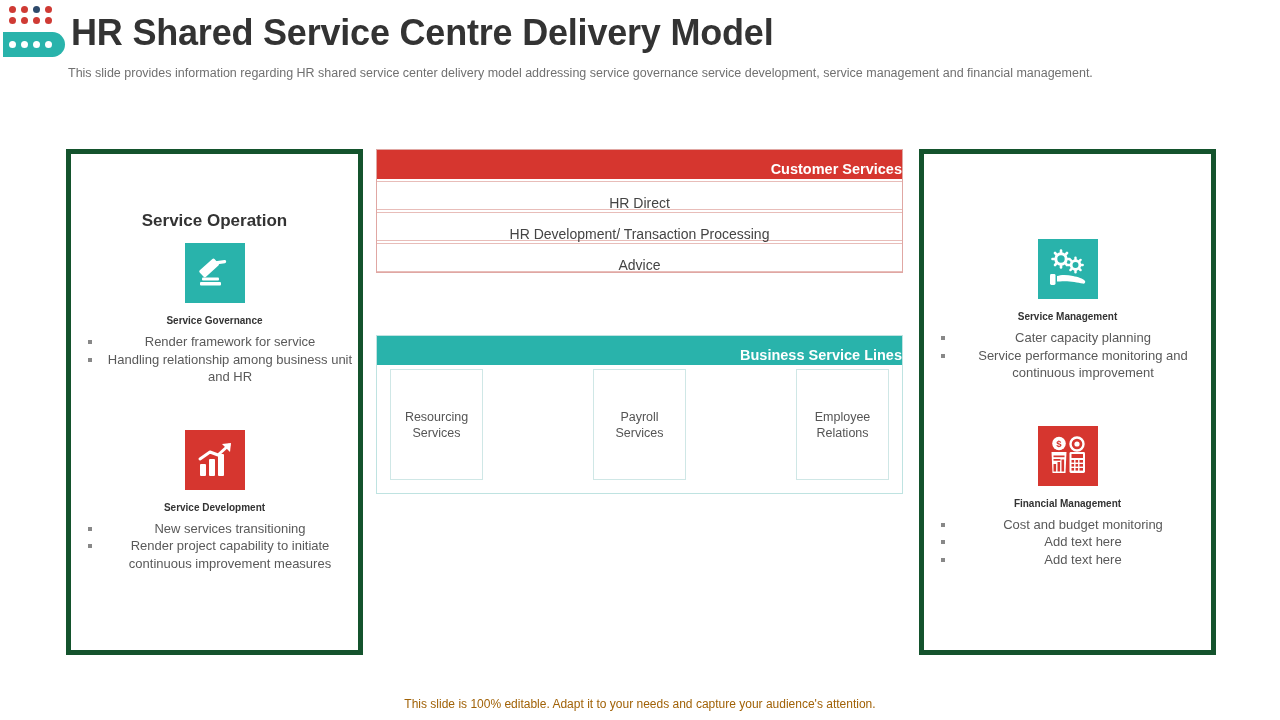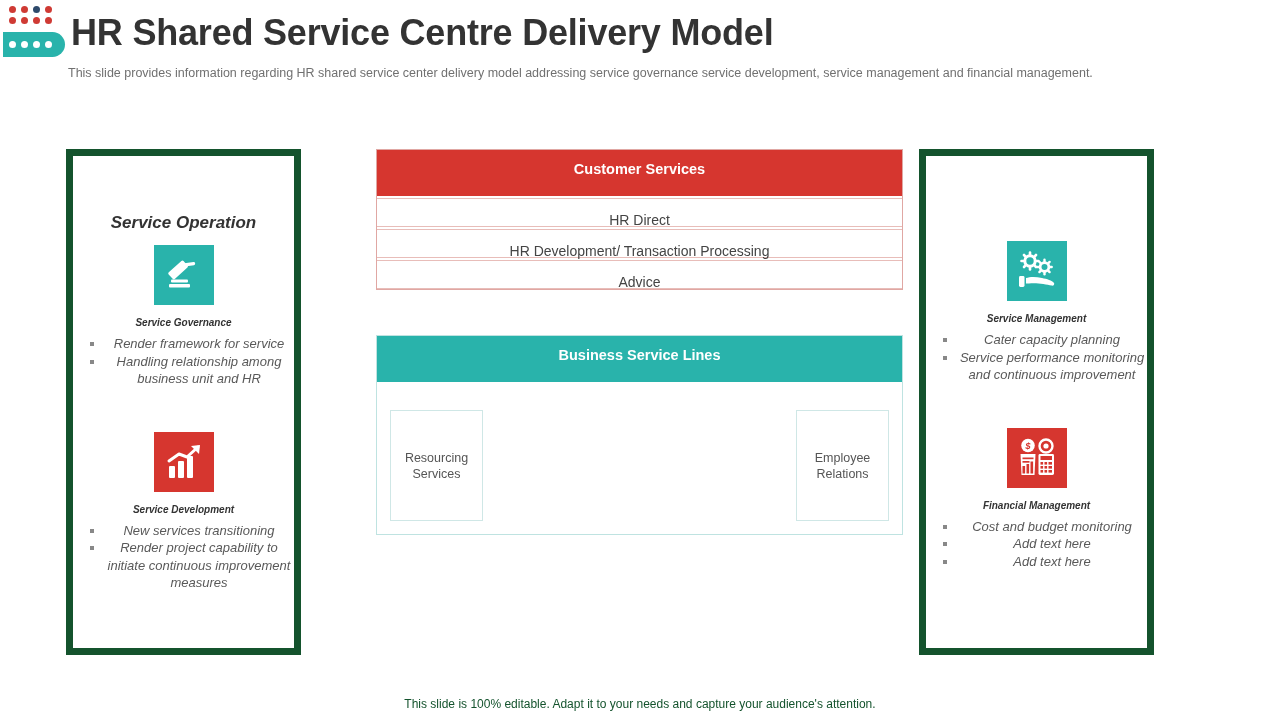--- a/index.html
+++ b/index.html
@@ -88,25 +88,24 @@
     width: 1070px;
     font-size: 12.5px;
     line-height: 15px;
     color: #707070;
   }
 
   
   .panel-left, .panel-right {
     position: absolute;
     top: 149px;
-    width: 235px;
+    width: 297px;
     height: 506px;
-    border: 7px solid #14532d;
+    border: 5px solid #14532d;
     background: #ffffff;
-    font-style: italic;
   }
   .panel-left  { left: 66px; }
   .panel-right { left: 919px; }
 
   .panel-heading {
     text-align: center;
     font-size: 17px;
     font-weight: bold;
     color: #333333;
     margin-top: 57px;
@@ -162,23 +161,23 @@
     height: 506px;
   }
 
   .group {
     border: 1px solid #e0a7a3;
     background: #ffffff;
   }
   .group.teal-group { border-color: #bfe3e1; }
 
   .band {
-    height: 46px;
+    height: 29px;
     line-height: 38px;
-    text-align: center;
+    text-align: right;
     font-size: 14.5px;
     font-weight: bold;
     color: #ffffff;
   }
   .band.red  { background: #d6362f; }
   .band.teal { background: #29b3ab; }
 
   .row-item {
     height: 29px;
     line-height: 43px;
@@ -192,21 +191,21 @@
   }
   .row-item:first-of-type { margin-top: 3px; }
 
   .customer-services { position: absolute; left: 0; top: 0; width: 527px; }
   .business-lines    { position: absolute; left: 0; top: 186px; width: 527px; }
   .shared-services   { position: absolute; left: 0; top: 371px; width: 527px; }
 
   .lines-inner {
     display: flex;
     justify-content: space-between;
-    padding: 28px 13px 13px 13px;
+    padding: 4px 13px 13px 13px;
   }
   .line-card {
     width: 93px;
     height: 111px;
     border: 1px solid #cfe7e6;
     display: flex;
     align-items: center;
     justify-content: center;
     text-align: center;
     font-size: 12.5px;
@@ -216,21 +215,21 @@
   }
 
   
   .footer {
     position: absolute;
     left: 0;
     top: 697px;
     width: 1280px;
     text-align: center;
     font-size: 12px;
-    color: #14532d;
+    color: #a16207;
   }
 </style>
 </head>
 <body>
 
 <div class="slide">
 
   <div class="header">
 
     <div class="logo-mark">
@@ -308,20 +307,21 @@
       <div class="band red">Customer Services</div>
       <div class="row-item">HR Direct</div>
       <div class="row-item">HR Development/ Transaction Processing</div>
       <div class="row-item">Advice</div>
     </div>
 
     <div class="group teal-group business-lines">
       <div class="band teal">Business Service Lines</div>
       <div class="lines-inner">
         <div class="line-card">Resourcing Services</div>
+        <div class="line-card">Payroll Services</div>
         <div class="line-card">Employee Relations</div>
       </div>
     </div>
 
   </div>
 
   <div class="panel-right">
 
     <div class="icon-block" style="margin-top:85px;">
       <div class="icon-tile teal">

